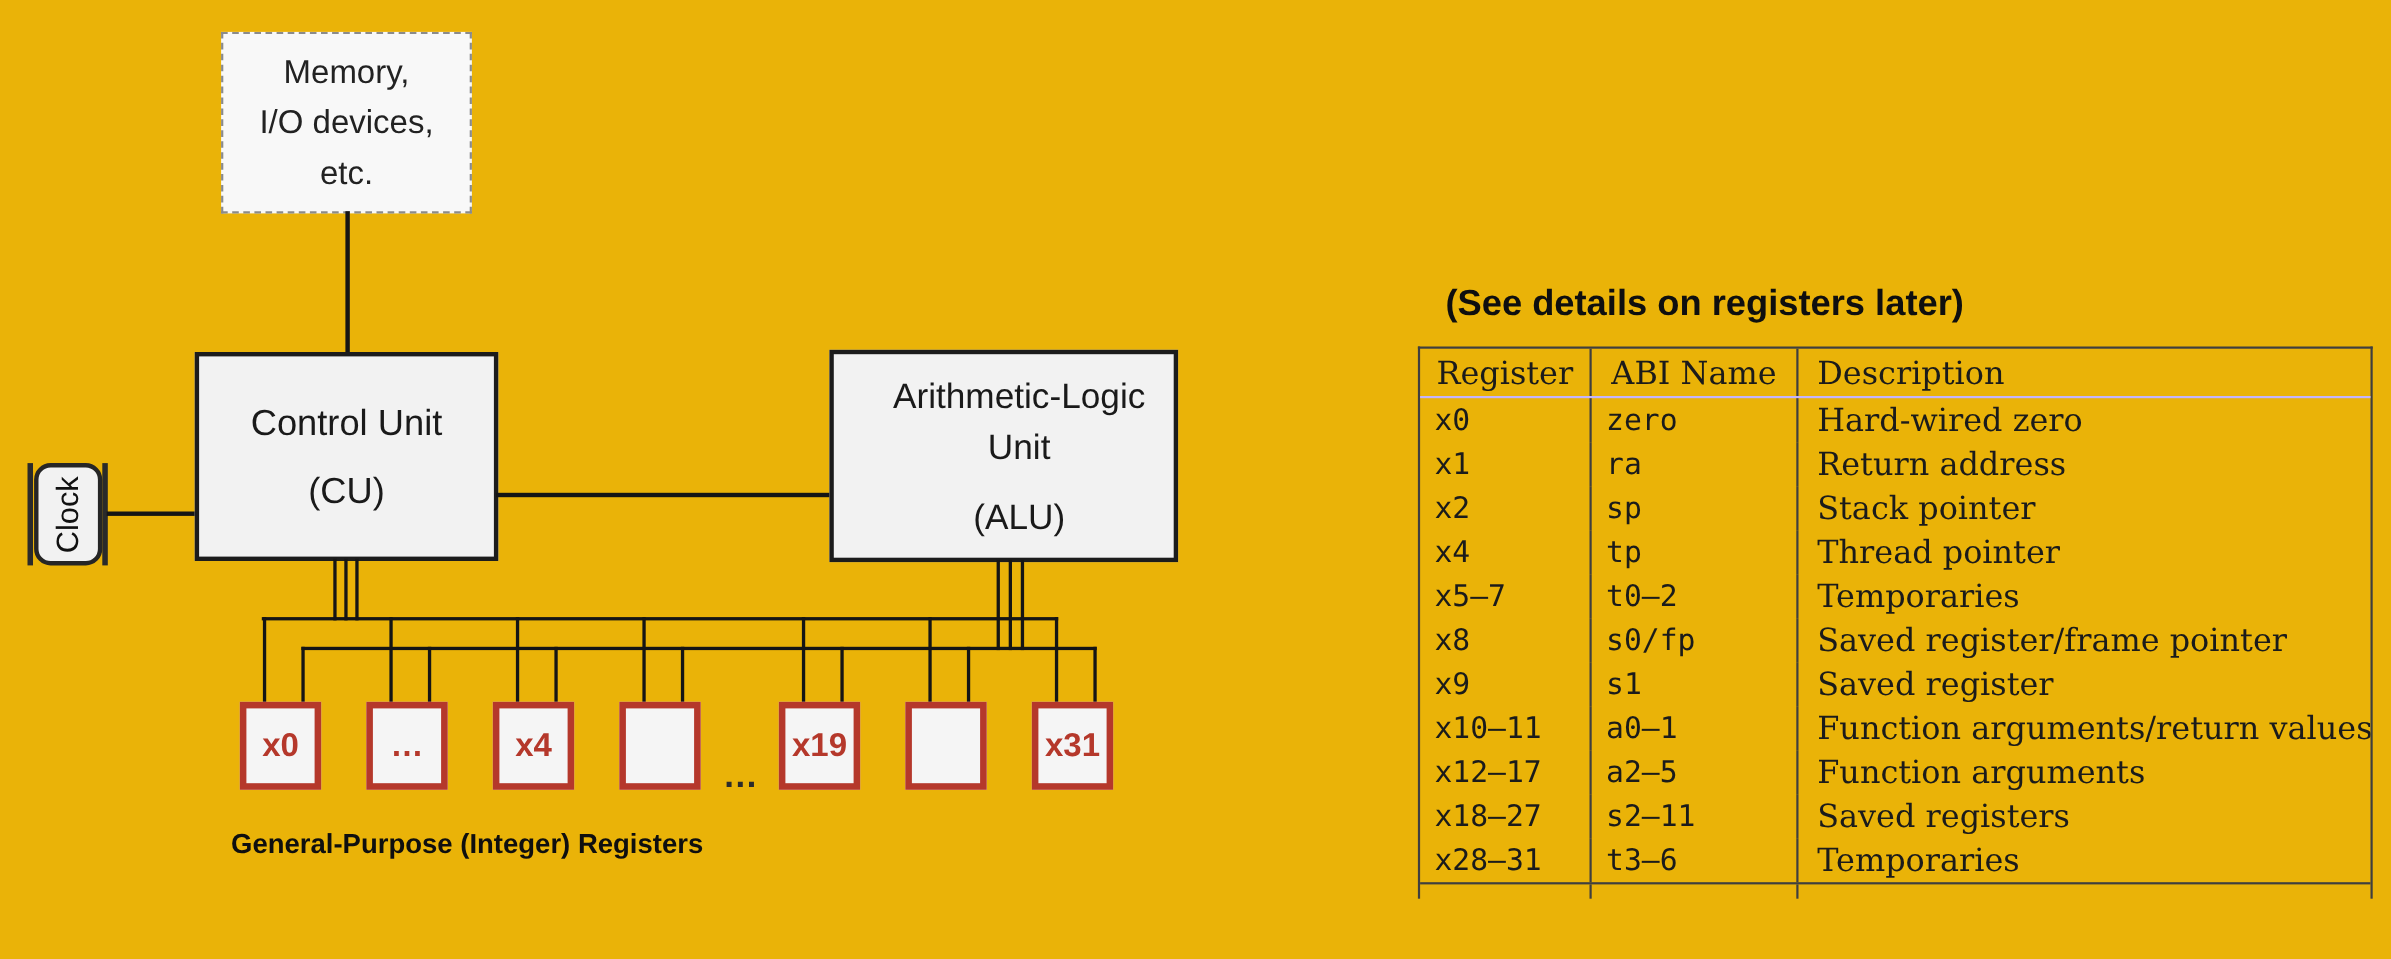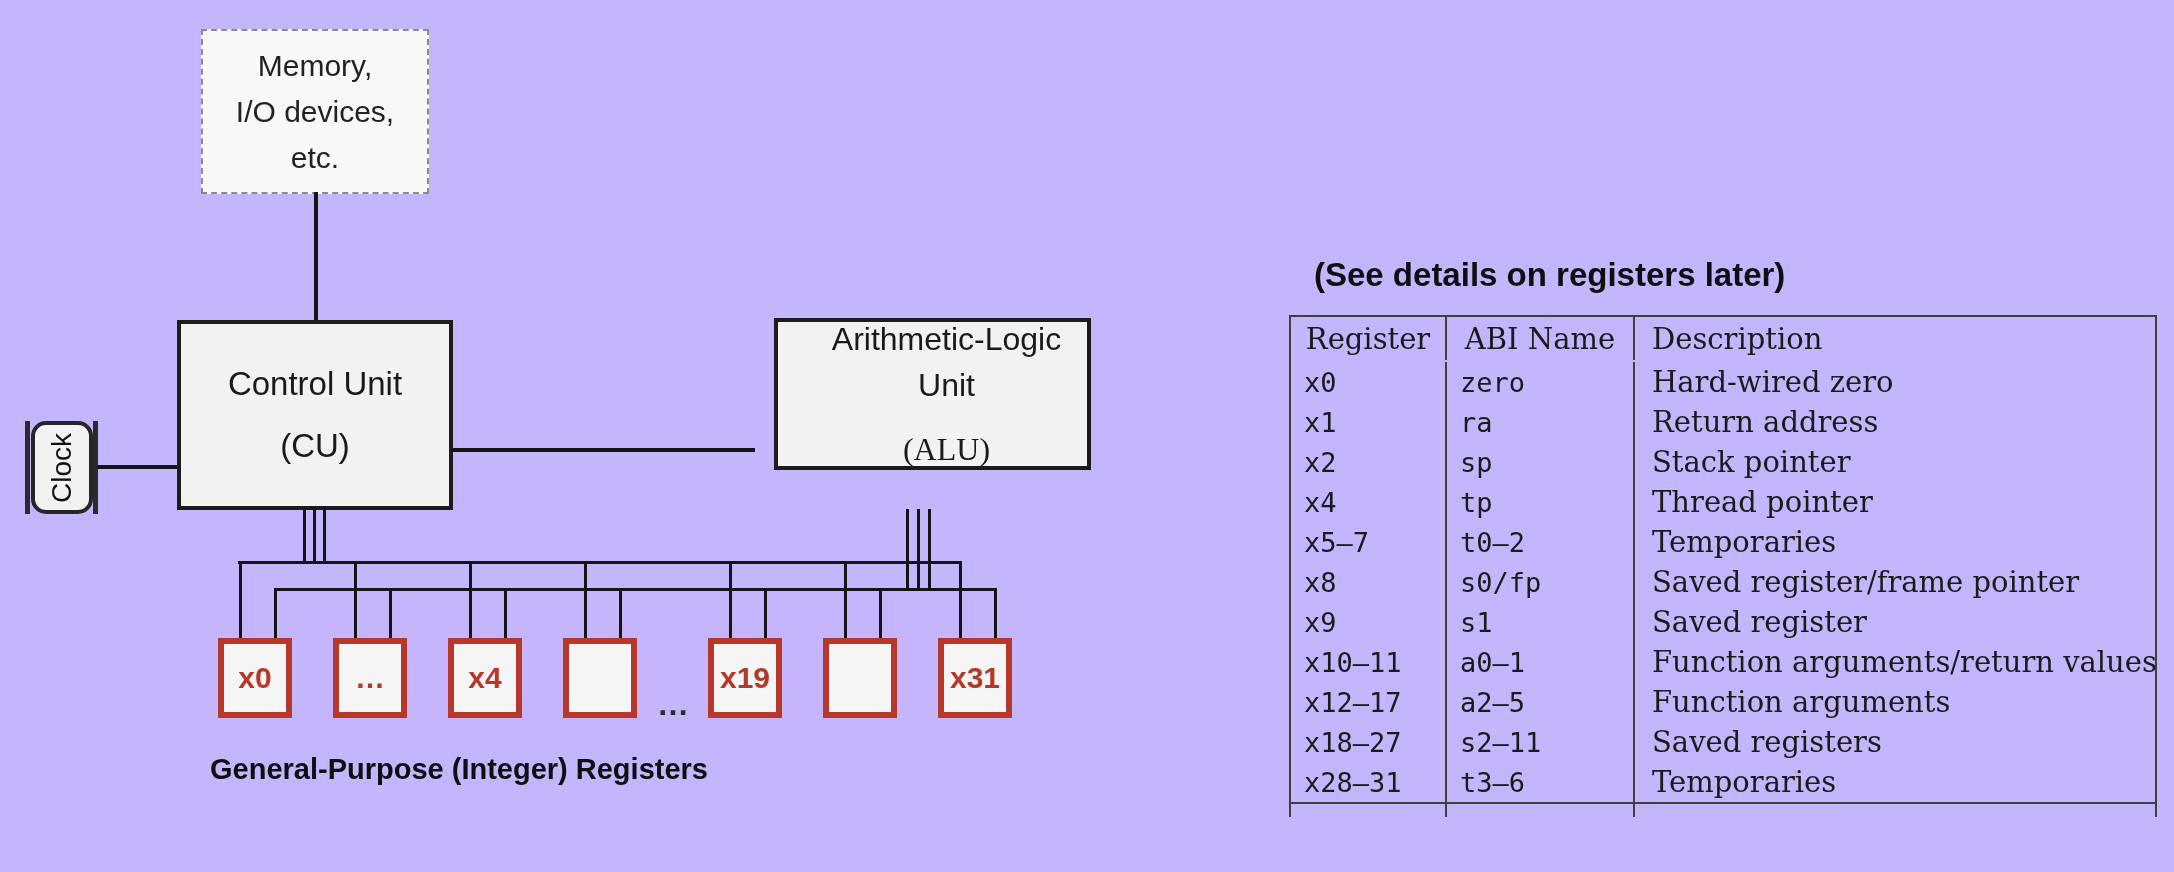--- a/index.html
+++ b/index.html
@@ -1,48 +1,48 @@
 <!DOCTYPE html>
 <html style="--accent: #b5382b;"><head>
 <meta charset="utf-8">
 <style>
   html,body{margin:0;padding:0;background:#ffffff;}
-  .canvas{position:relative;width:2174px;height:872px;background:#c4b5fd;overflow:hidden;
+  .canvas{position:relative;width:2174px;height:872px;background:#eab308;overflow:hidden;
           font-family:"Liberation Sans",sans-serif;color:#1a1a1a;}
 
   
   .ln{position:absolute;background:#151515;}
 
   
   .node{position:absolute;box-sizing:border-box;background:#f2f2f2;border:4px solid #1c1c1c;
         display:flex;flex-direction:column;align-items:center;justify-content:center;
         text-align:center;}
   .memory{left:201px;top:29px;width:228px;height:165px;background:#f8f8f8;
           border:2px dashed #8b8b8b;font-size:30px;line-height:40px;color:#222;}
   .cu{left:177px;top:320px;width:276px;height:190px;font-size:33px;}
-  .alu{left:774px;top:318px;width:317px;height:152px;font-size:32px;padding-left:28px;}
+  .alu{left:754px;top:318px;width:317px;height:193px;font-size:32px;padding-left:28px;}
   .node .l{line-height:46px;}
   .cu .l2{margin-top:16px;}
-  .alu .l3{margin-top:18px;font-family:Liberation Serif, serif;}
+  .alu .l3{margin-top:18px;}
 
   
   .clock-bar{position:absolute;width:5px;background:#2a2a2a;}
   .clock-rect{position:absolute;left:31px;top:421px;width:62px;height:93px;box-sizing:border-box;
               background:#f2f2f2;border:4px solid #262626;border-radius:15px;
               display:flex;align-items:center;justify-content:center;}
   .clock-rect span{transform:rotate(-90deg);font-size:28px;white-space:nowrap;color:#111;}
 
   
   .regbox{position:absolute;top:638px;width:74px;height:80px;box-sizing:border-box;
           background:#f5f5f5;border:6px solid var(--accent,#b5382b);
           display:flex;align-items:center;justify-content:center;}
   .regbox span{font-size:30px;font-weight:700;color:var(--accent,#b5382b);}
   .gap-dots{position:absolute;left:657px;top:686px;font-size:32px;font-weight:700;color:#2b2b2b;}
 
-  .caption{position:absolute;left:210px;top:753px;font-size:29px;font-weight:700;color:#0f0f0f;}
+  .caption{position:absolute;left:210px;top:753px;font-size:25px;font-weight:700;color:#0f0f0f;}
 
   
   .tbl-title{position:absolute;left:1290px;top:256px;font-size:33px;font-weight:700;color:#0f0f0f;margin-left:24px;}
   .reg-table{position:absolute;left:1289px;top:315px;width:868px;box-sizing:border-box;
              border:2px solid #3f3f3f;border-bottom:none;color:#1b1b1b;}
   .tr{display:grid;grid-template-columns:154px 188px 1fr;}
   .thead .th{height:43px;}
   .th{display:flex;align-items:center;justify-content:center;
       font-family:"DejaVu Serif",serif;font-size:29px;}
   .th.desc{justify-content:flex-start;padding-left:17px;}

